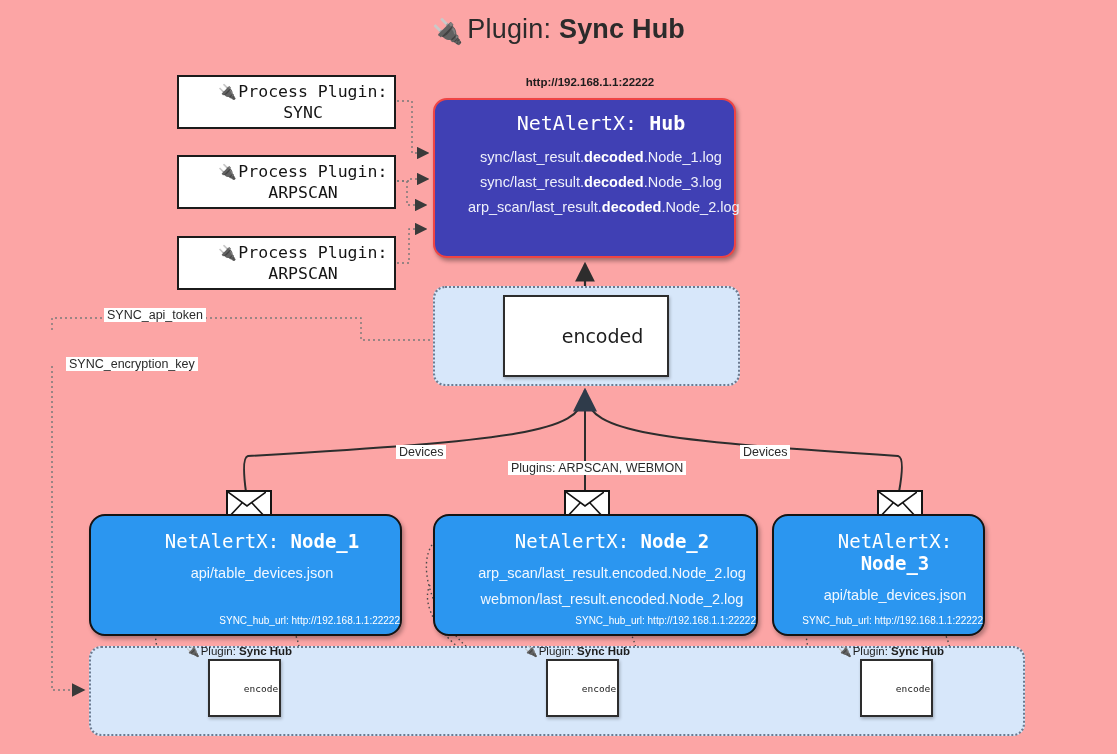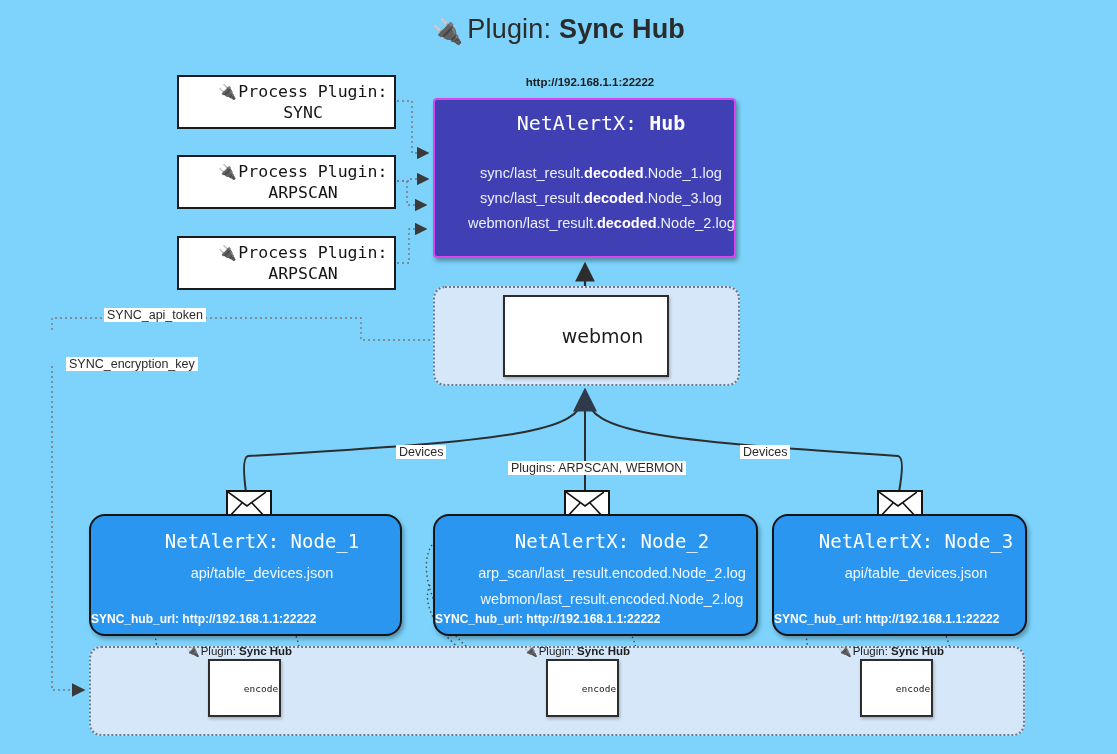--- a/index.html
+++ b/index.html
@@ -1,17 +1,17 @@
 <!DOCTYPE html>
 <html><head>
 <meta charset="utf-8">
 <style>
   html,body{margin:0;padding:0;background:#ffffff;}
   body{width:1117px;height:754px;font-family:"Liberation Sans",sans-serif;color:#222;}
-  #stage{position:relative;width:1117px;height:754px;overflow:hidden;background:#7dd3fc;}
+  #stage{position:relative;width:1117px;height:754px;overflow:hidden;background:#fca5a5;}
 
   svg.layer{position:absolute;left:0;top:0;width:1117px;height:754px;pointer-events:none;}
 
   .node{position:absolute;box-sizing:border-box;padding-left:33px;}
 
   
   #title{
     position:absolute;left:0;top:14px;width:1117px;text-align:center;
     font-size:27px;color:#2b2b2b;letter-spacing:.2px;
   }
@@ -28,29 +28,29 @@
   }
   .pbox .r1{white-space:nowrap;}
   .pbox .r1 .plug{font-family:"DejaVu Sans",sans-serif;font-size:15px;margin-right:1px;}
   .pbox .r2{white-space:nowrap;}
 
   
   #hub-url{position:absolute;left:455px;top:76px;width:270px;text-align:center;
            font-size:11.5px;font-weight:bold;color:#1d1d1d;}
   #hub{
     left:433px;top:98px;width:303px;height:160px;
-    background:#4040b4;border:2px solid #d946ef;border-radius:4px;
+    background:#4040b4;border:2px solid #ef4444;border-radius:14px;
     box-shadow:2px 3px 4px rgba(0,0,0,.35);
   }
   #hub .hub-title{
     margin-top:11px;text-align:center;color:#fff;
     font-family:"DejaVu Sans Mono","Liberation Mono",monospace;font-size:20px;
   }
   #hub .hub-title .b{font-weight:bold;}
-  #hub .lines{margin-top:26px;}
+  #hub .lines{margin-top:10px;}
   #hub .lines div{
     color:#eef0fb;font-size:14.5px;text-align:center;white-space:nowrap;
     line-height:1.72;
   }
   #hub .lines div b{color:#ffffff;font-weight:bold;}
 
   
   #decode-wrap{
     left:433px;top:286px;width:307px;height:100px;
     background:#d7e7fa;border:2px dotted #6b7b90;border-radius:12px;
@@ -69,26 +69,26 @@
 
   
   .nbox{
     background:#2b96f0;border:2px solid #141414;border-radius:16px;
     box-shadow:2px 3px 4px rgba(0,0,0,.3);
   }
   .nbox .ntitle{
     margin-top:14px;text-align:center;color:#fff;
     font-family:"DejaVu Sans Mono","Liberation Mono",monospace;font-size:19px;
   }
-  .nbox .ntitle .b{font-weight:normal;}
+  .nbox .ntitle .b{font-weight:bold;}
   .nbox .nlines{margin-top:9px;}
   .nbox .nlines div{color:#f2f8ff;font-size:14.5px;text-align:center;white-space:nowrap;line-height:1.78;}
   .nbox .nfoot{
-    position:absolute;left:0;bottom:8px;width:100%;text-align:left;
-    color:#ffffff;font-size:12px;font-weight:bold;white-space:nowrap;
+    position:absolute;left:0;bottom:8px;width:100%;text-align:right;
+    color:#ffffff;font-size:10px;font-weight:normal;white-space:nowrap;
   }
 
   
   .env{position:absolute;width:42px;height:30px;background:#fff;border:2px solid #141414;}
   .env svg{position:absolute;left:0;top:0;}
 
   
   #band{
     left:89px;top:646px;width:936px;height:90px;
     background:#d7e7fa;border:2px dotted #6b7b90;border-radius:12px;
@@ -175,26 +175,26 @@
   </div>
 
   <div id="hub-url">http://192.168.1.1:22222</div>
   <div class="node" id="hub">
     <div class="hub-title">
       <span>NetAlertX:</span> <span class="b">Hub</span>
     </div>
     <div class="lines">
       <div><span>sync/last_result.</span><b>decoded</b><span>.Node_1.log</span></div>
       <div><span>sync/last_result.</span><b>decoded</b><span>.Node_3.log</span></div>
-      <div><span>webmon/last_result.</span><b>decoded</b><span>.Node_2.log</span></div>
+      <div><span>arp_scan/last_result.</span><b>decoded</b><span>.Node_2.log</span></div>
     </div>
   </div>
 
   <div class="node" id="decode-wrap"></div>
-  <div class="node" id="decode">webmon</div>
+  <div class="node" id="decode">encoded</div>
 
   <div class="elabel" style="left:104px;top:308px;">SYNC_api_token</div>
   <div class="elabel" style="left:66px;top:357px;">SYNC_encryption_key</div>
   <div class="elabel" style="left:396px;top:445px;">Devices</div>
   <div class="elabel" style="left:740px;top:445px;">Devices</div>
   <div class="elabel" style="left:508px;top:461px;">Plugins: ARPSCAN, WEBMON</div>
 
   <div class="env" style="left:226px;top:490px;">
     <svg width="38" height="26" viewBox="0 0 38 26">
         <path d="M0,0 L19,14 L38,0 M0,26 L14,11 M38,26 L24,11" fill="none" stroke="#141414" stroke-width="1.6"></path>
@@ -225,21 +225,21 @@
     <div class="ntitle">
       <span>NetAlertX:</span> <span class="b">Node_2</span>
     </div>
     <div class="nlines">
       <div>arp_scan/last_result.encoded.Node_2.log</div>
       <div>webmon/last_result.encoded.Node_2.log</div>
     </div>
     <div class="nfoot">SYNC_hub_url: http://192.168.1.1:22222</div>
   </div>
 
-  <div class="node nbox" style="left:772px;top:514px;width:255px;height:122px;">
+  <div class="node nbox" style="left:772px;top:514px;width:213px;height:122px;">
     <div class="ntitle">
       <span>NetAlertX:</span> <span class="b">Node_3</span>
     </div>
     <div class="nlines">
       <div>api/table_devices.json</div>
     </div>
     <div class="nfoot">SYNC_hub_url: http://192.168.1.1:22222</div>
   </div>
 
   <div class="node" id="band"></div>

